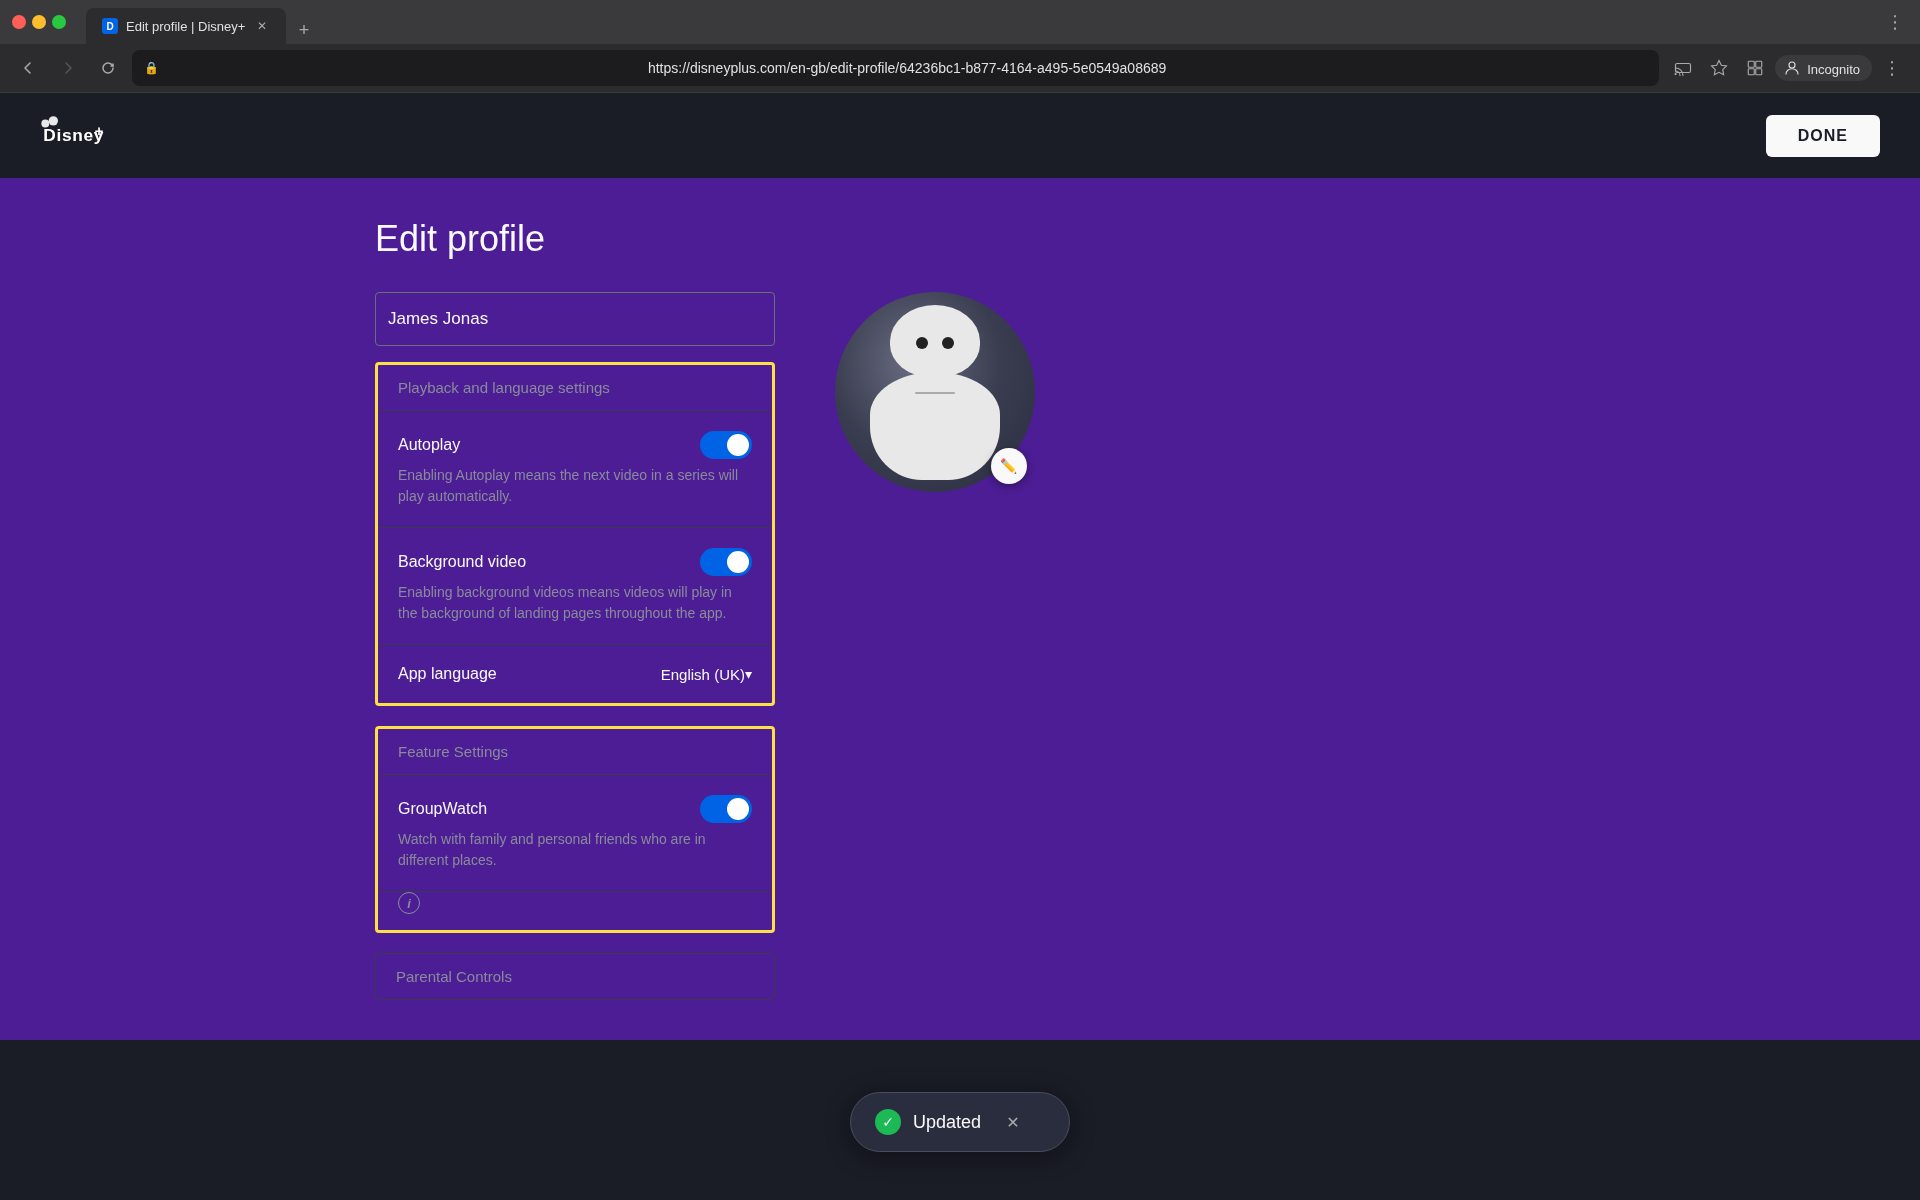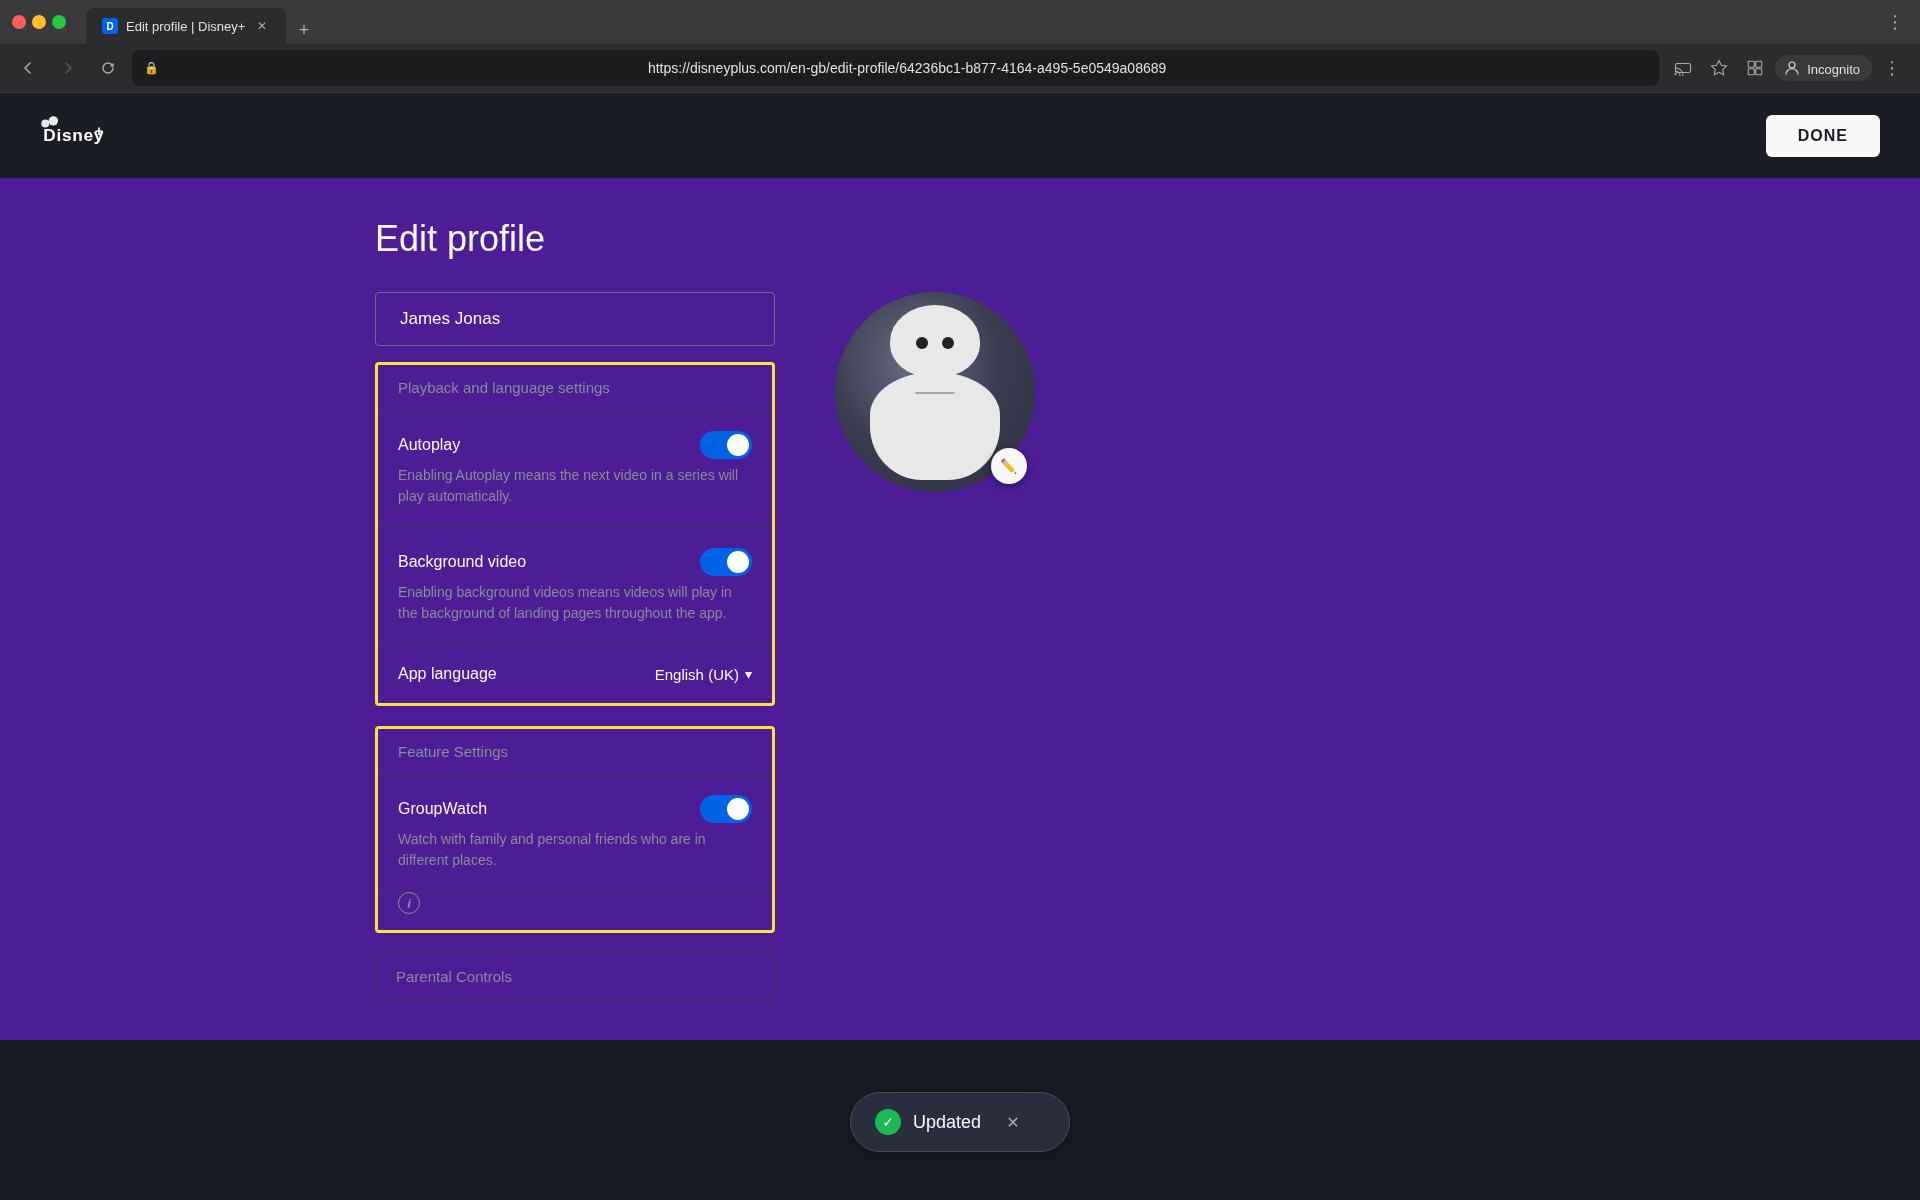--- a/index.html
+++ b/index.html
@@ -251,21 +251,21 @@
     
     .name-input-wrapper {
       margin-bottom: 16px;
     }
 
     .name-input {
       width: 100%;
       background: transparent;
       border: 1.5px solid #6b6d7a;
       border-radius: 4px;
-      padding: 16px 24px;
+      padding: 16px 12px;
       color: #f9f9f9;
       font-size: 17px;
       outline: none;
     }
 
     
     .settings-section {
       border: 3px solid #fde047;
       border-radius: 4px;
       margin-bottom: 20px;
@@ -337,21 +337,21 @@
     }
 
     .language-label {
       color: #f9f9f9;
       font-size: 16px;
     }
 
     .language-select {
       display: flex;
       align-items: center;
-      gap: 6px;
+      gap: 0;
       color: #f9f9f9;
       font-size: 15px;
       cursor: pointer;
     }
 
     .chevron-down {
       font-size: 14px;
       color: #f9f9f9;
     }
 

